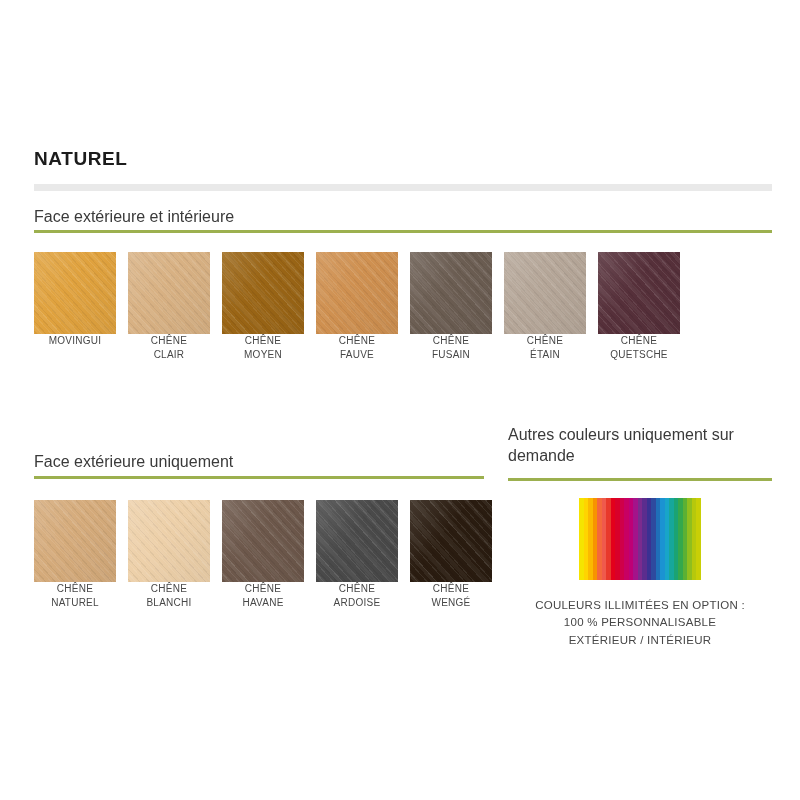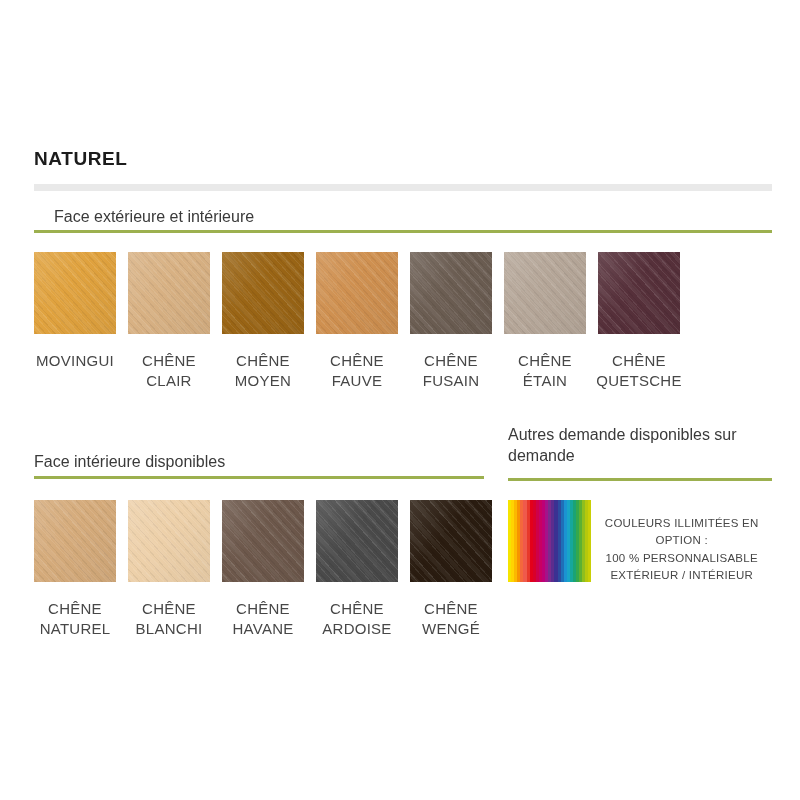--- a/index.html
+++ b/index.html
@@ -50,21 +50,21 @@
     font-weight: normal;
     color: #3a3a3a;
     white-space: nowrap;
   }
   .section-rule {
     position: absolute;
     height: 3px;
     background: #9cb04f;
   }
 
-  #sec1-head { left: 34px; top: 208px; margin-left: 20px; }
+  #sec1-head { left: 34px; top: 208px; }
   #sec1-rule { left: 34px; top: 230px; width: 738px; }
 
   #sec2-head { left: 34px; top: 453px; }
   #sec2-rule { left: 34px; top: 476px; width: 450px; }
 
   #sec3-head {
     left: 508px;
     top: 424px;
     width: 272px;
     white-space: normal;
@@ -126,37 +126,36 @@
   .swatch-chip .sheen {
     position: absolute;
     inset: 0;
     background: linear-gradient(128deg,
       rgba(255,255,255,0.13) 0%,
       rgba(255,255,255,0.0) 42%,
       rgba(0,0,0,0.05) 100%);
   }
 
   .swatch-label {
-    margin-top: 17px;
-    font-size: 15px;
+    font-size: 10px;
     line-height: 1.35;
     color: #474747;
     text-align: center;
     letter-spacing: 0.25px;
     white-space: pre-line;
   }
 
   
   #rainbow-wrap {
     position: absolute;
     left: 508px;
     top: 498px;
     width: 264px;
     display: flex;
-    flex-direction: row;
+    flex-direction: column;
     align-items: center;
   }
   #rainbow-chip {
     width: 122px;
     height: 82px;
     display: flex;
     overflow: hidden;
   }
   #rainbow-chip span {
     flex: 1 1 auto;
@@ -235,21 +234,21 @@
       <div class="swatch-cell">
         <div class="swatch-chip" style="background-color: rgb(86, 48, 58);">
           <div class="grain"></div>
           <div class="sheen"></div>
         </div>
         <div class="swatch-label">CHÊNE
 QUETSCHE</div>
       </div>
     </div>
 
-  <div class="section-head" id="sec2-head">Face intérieure disponibles</div>
+  <div class="section-head" id="sec2-head">Face extérieure uniquement</div>
   <div class="section-rule" id="sec2-rule"></div>
 
   <div class="swatch-row" id="row2">
       <div class="swatch-cell">
         <div class="swatch-chip" style="background-color: rgb(213, 171, 123);">
           <div class="grain"></div>
           <div class="sheen"></div>
         </div>
         <div class="swatch-label">CHÊNE
 NATUREL</div>
@@ -281,21 +280,21 @@
       <div class="swatch-cell">
         <div class="swatch-chip" style="background-color: rgb(42, 28, 16);">
           <div class="grain"></div>
           <div class="sheen"></div>
         </div>
         <div class="swatch-label">CHÊNE
 WENGÉ</div>
       </div>
     </div>
 
-  <div class="section-head" id="sec3-head">Autres demande disponibles sur demande</div>
+  <div class="section-head" id="sec3-head">Autres couleurs uniquement sur demande</div>
   <div class="section-rule" id="sec3-rule"></div>
 
   <div id="rainbow-wrap">
     <div id="rainbow-chip">
         <span style="background: rgb(245, 228, 0);"></span>
         <span style="background: rgb(255, 212, 0);"></span>
         <span style="background: rgb(251, 185, 0);"></span>
         <span style="background: rgb(247, 148, 0);"></span>
         <span style="background: rgb(244, 104, 60);"></span>
         <span style="background: rgb(239, 90, 76);"></span>

